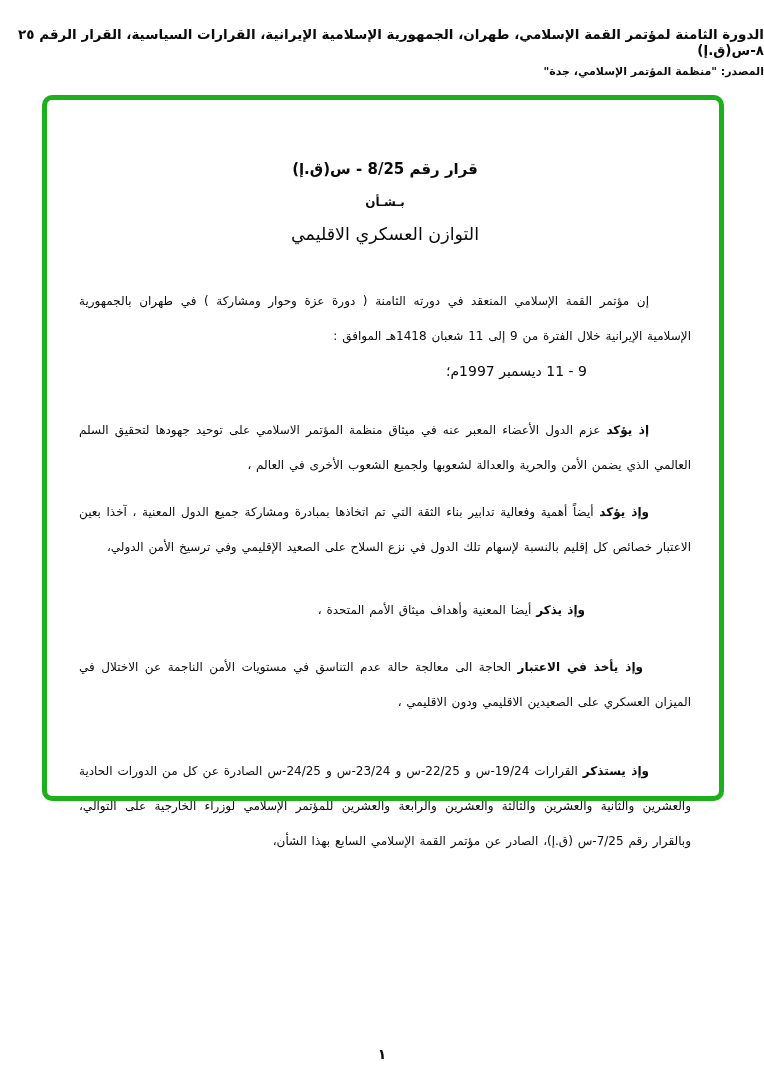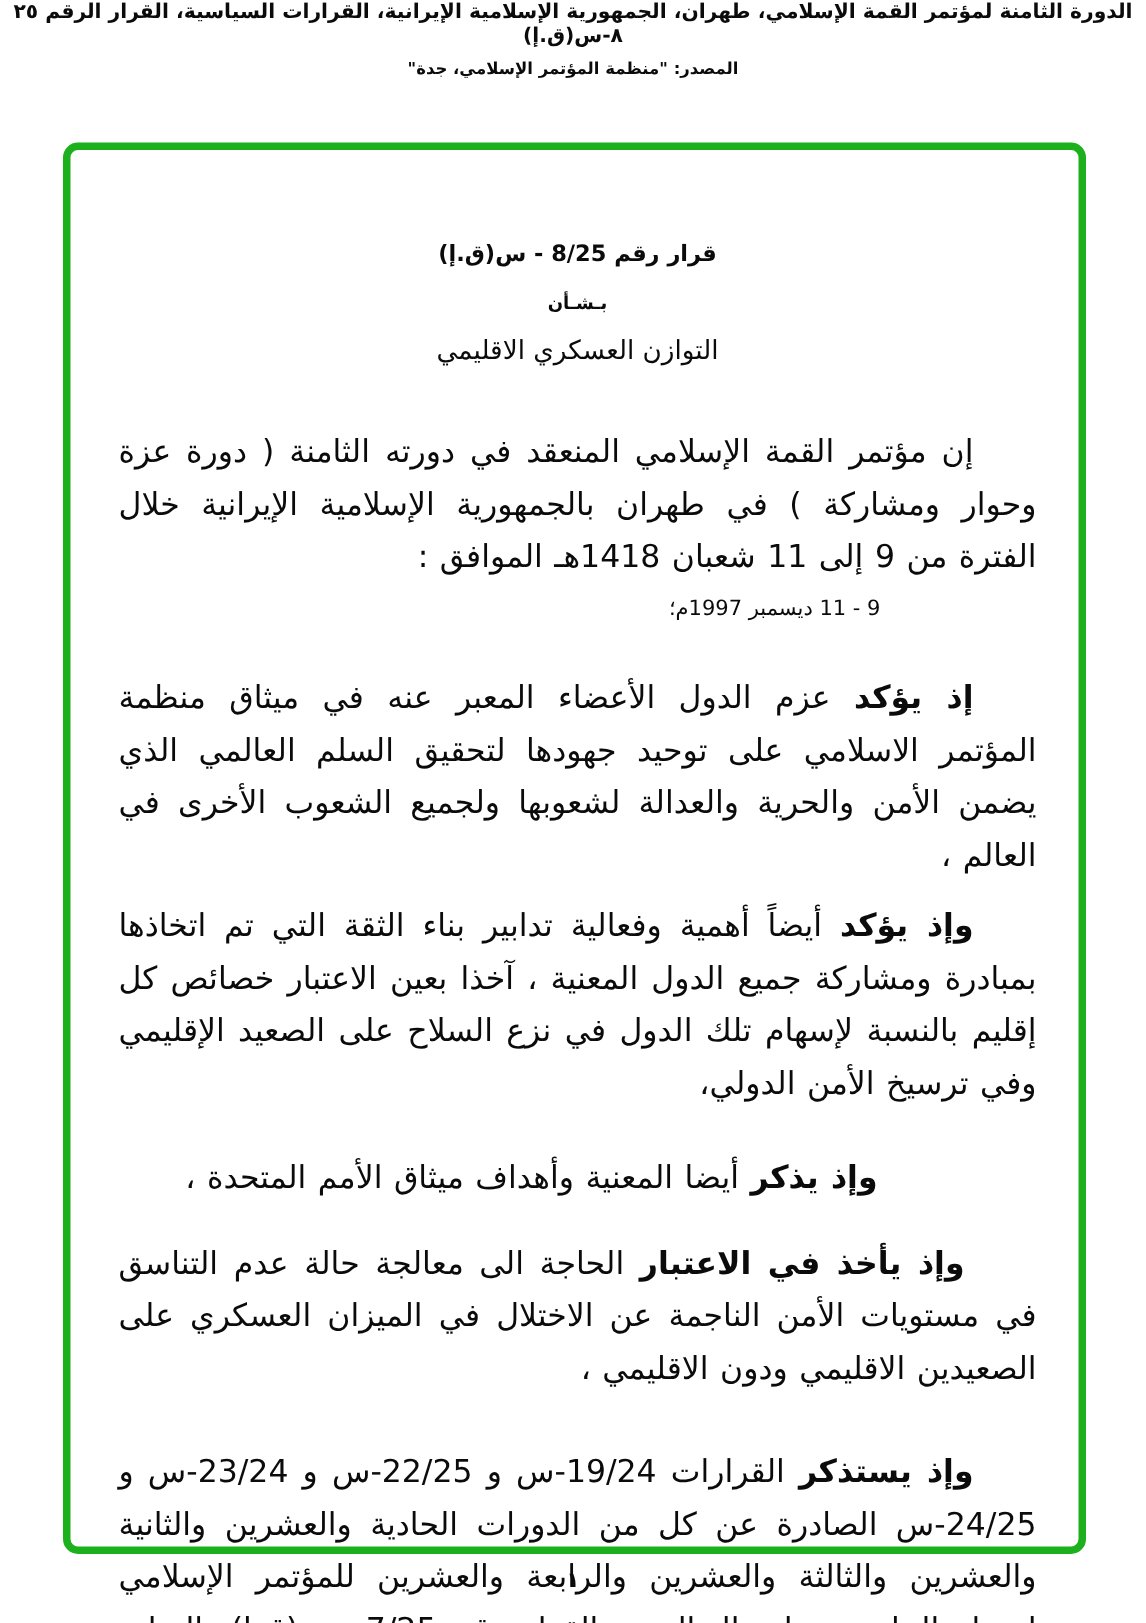--- a/index.html
+++ b/index.html
@@ -7,43 +7,43 @@
     width: 764px; height: 1082px;
     background: #ffffff;
     font-family: "DejaVu Sans", sans-serif;
     direction: rtl;
     color: #0b0b0b;
     position: relative;
     overflow: hidden;
   }
 
   
-  .doc-header { text-align: center; }
+  .doc-header { text-align: right; padding-top: 26px; }
   .doc-header .line1 { font-weight: bold; font-size: 13.5px; letter-spacing: 0; }
   .doc-header .line2 { font-weight: bold; font-size: 11px; margin-top: 7px; }
 
   
   .green-box {
     position: absolute;
     left: 42px; top: 95px;
-    width: 682px; height: 941px;
+    width: 682px; height: 706px;
     box-sizing: border-box;
     border: 5px solid #1cb11c;
     border-radius: 10px;
     padding: 0 28px 0 32px;
   }
 
   
   .t1 { text-align: center; font-weight: bold; font-size: 15px; margin-top: 60px; }
   .t2 { text-align: center; font-weight: bold; font-size: 12px; margin-top: 17px; }
   .t3 { text-align: center; font-weight: normal; font-size: 17.5px; margin-top: 15px; }
 
   
   .para {
-    font-size: 21px;
+    font-size: 12px;
     line-height: 35px;
     text-align: justify;
     margin: 0;
     word-spacing: 1px;
   }
   .para .lead { font-weight: bold; }
   .p1 { margin-top: 40px; text-indent: 42px; }
   .date-line {
     font-size: 14px; line-height: 35px;
     text-align: right;

